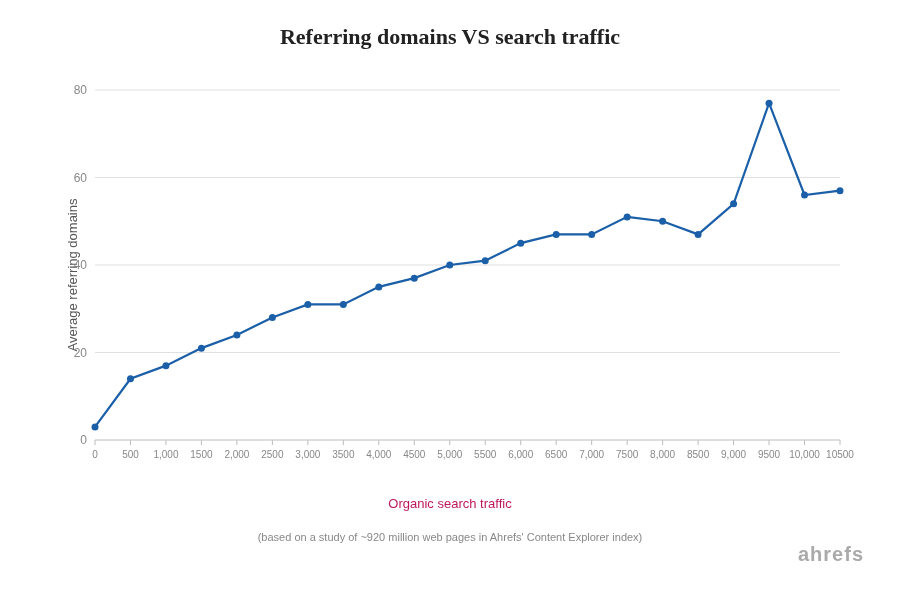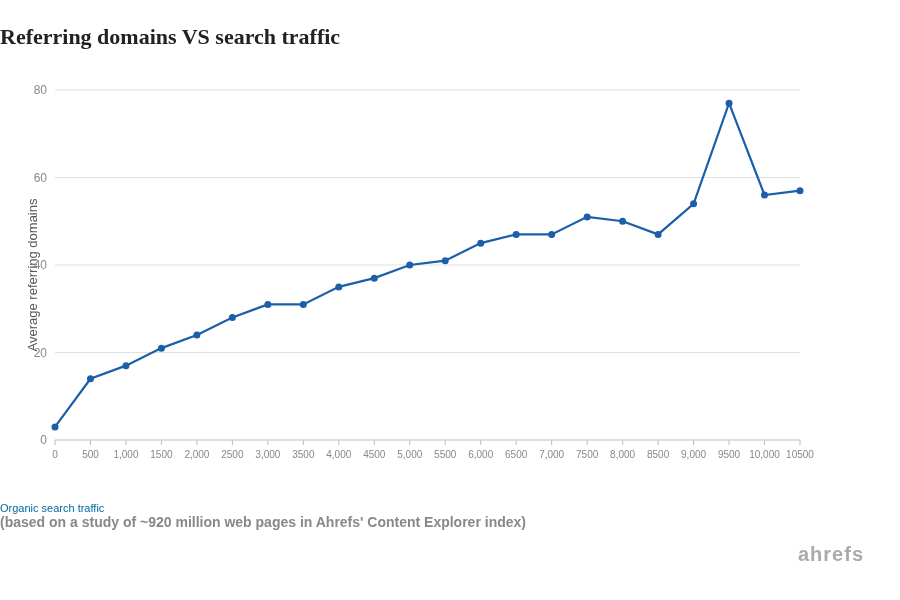--- a/index.html
+++ b/index.html
@@ -9,20 +9,21 @@
       background: #fff;
       font-family: 'Georgia', serif;
       overflow: hidden;
     }
     .container {
       width: 900px;
       height: 600px;
       position: relative;
       display: flex;
       flex-direction: column;
+      align-items: center;
     }
     .title {
       font-size: 22px;
       font-weight: bold;
       color: #222;
       margin-top: 24px;
       margin-bottom: 10px;
       font-family: 'Georgia', serif;
     }
     .chart-area {
@@ -35,31 +36,30 @@
       position: absolute;
       left: -44px;
       top: 50%;
       transform: translateY(-50%) rotate(-90deg);
       font-size: 13px;
       color: #555;
       white-space: nowrap;
       font-family: Arial, sans-serif;
     }
     .x-axis-label {
-      font-size: 11px;
-      color: #0369a1;
-      margin-top: 12px;
+      font-size: 13px;
+      color: #be185d;
+      margin-top: 6px;
       font-family: Arial, sans-serif;
     }
     .footnote {
-      font-size: 14px;
+      font-size: 11px;
       color: #888;
-      margin-top: 0;
+      margin-top: 20px;
       font-family: Arial, sans-serif;
-      font-weight: bold;
     }
     .branding {
       position: absolute;
       bottom: 34px;
       right: 36px;
       font-size: 20px;
       font-weight: bold;
       color: #aaa;
       font-family: Arial, sans-serif;
       letter-spacing: 1px;

